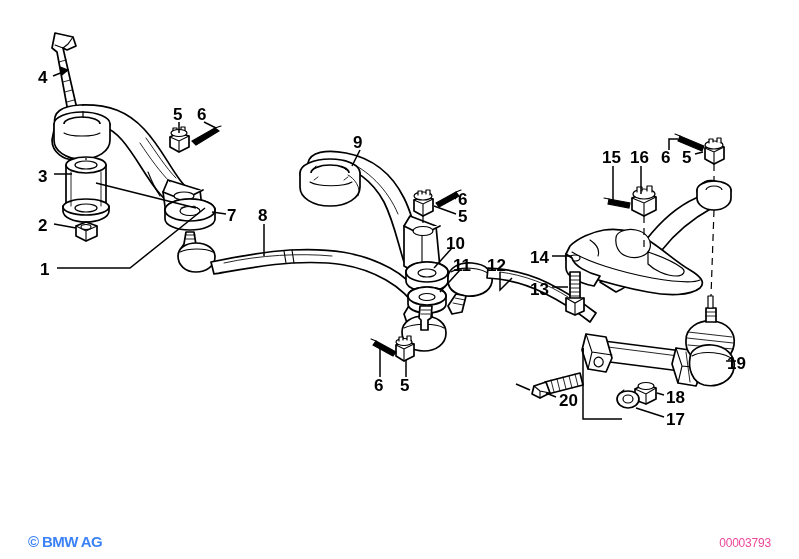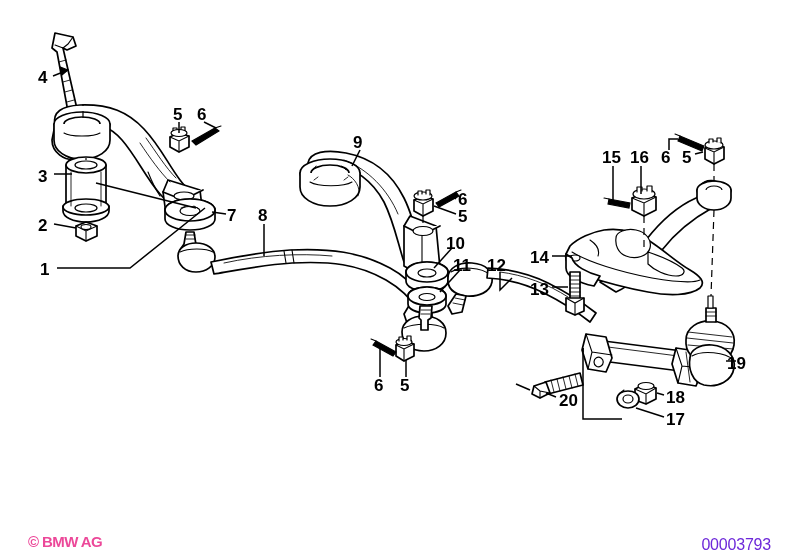--- a/index.html
+++ b/index.html
@@ -24,31 +24,31 @@
     height: 559px;
   }
   .footer-left {
     position: absolute;
     left: 28px;
     top: 533px;
     font-family: "Liberation Sans", sans-serif;
     font-size: 15px;
     font-weight: bold;
     letter-spacing: -0.6px;
-    color: #ec4899;
+    color: #3b82f6;
     white-space: nowrap;
   }
   .footer-right {
     position: absolute;
     right: 28px;
     top: 536px;
     font-family: "Liberation Sans", sans-serif;
-    font-size: 16px;
+    font-size: 12px;
     letter-spacing: -0.2px;
-    color: #6d28d9;
+    color: #ec4899;
     white-space: nowrap;
   }
   
   .part {
     fill: #ffffff;
     stroke: #000000;
     stroke-width: 1.7;
     stroke-linejoin: round;
     stroke-linecap: round;
   }

